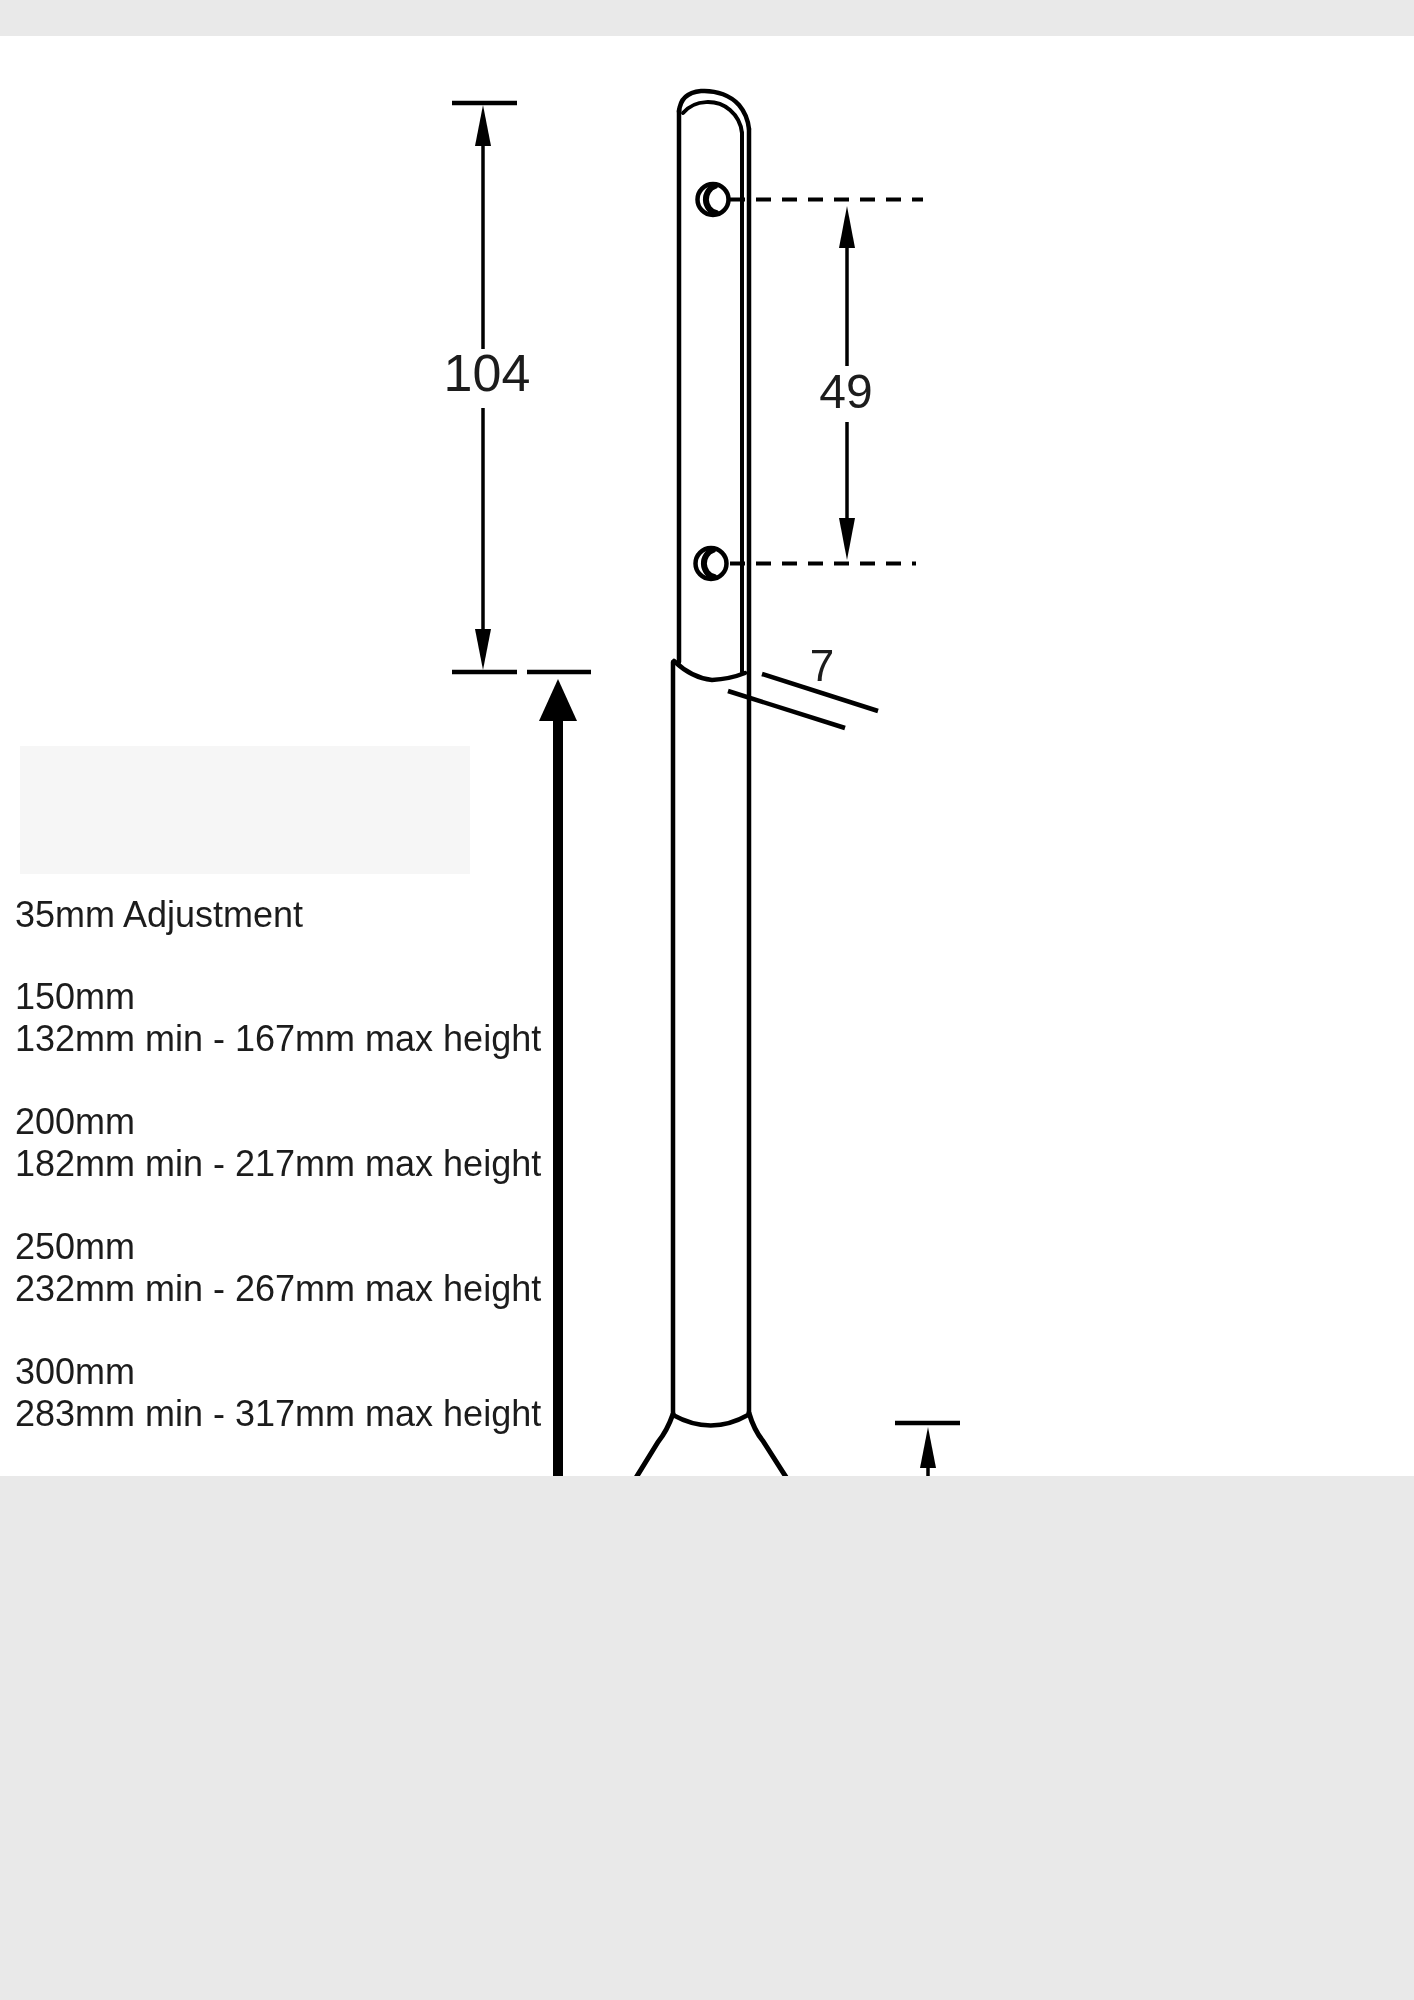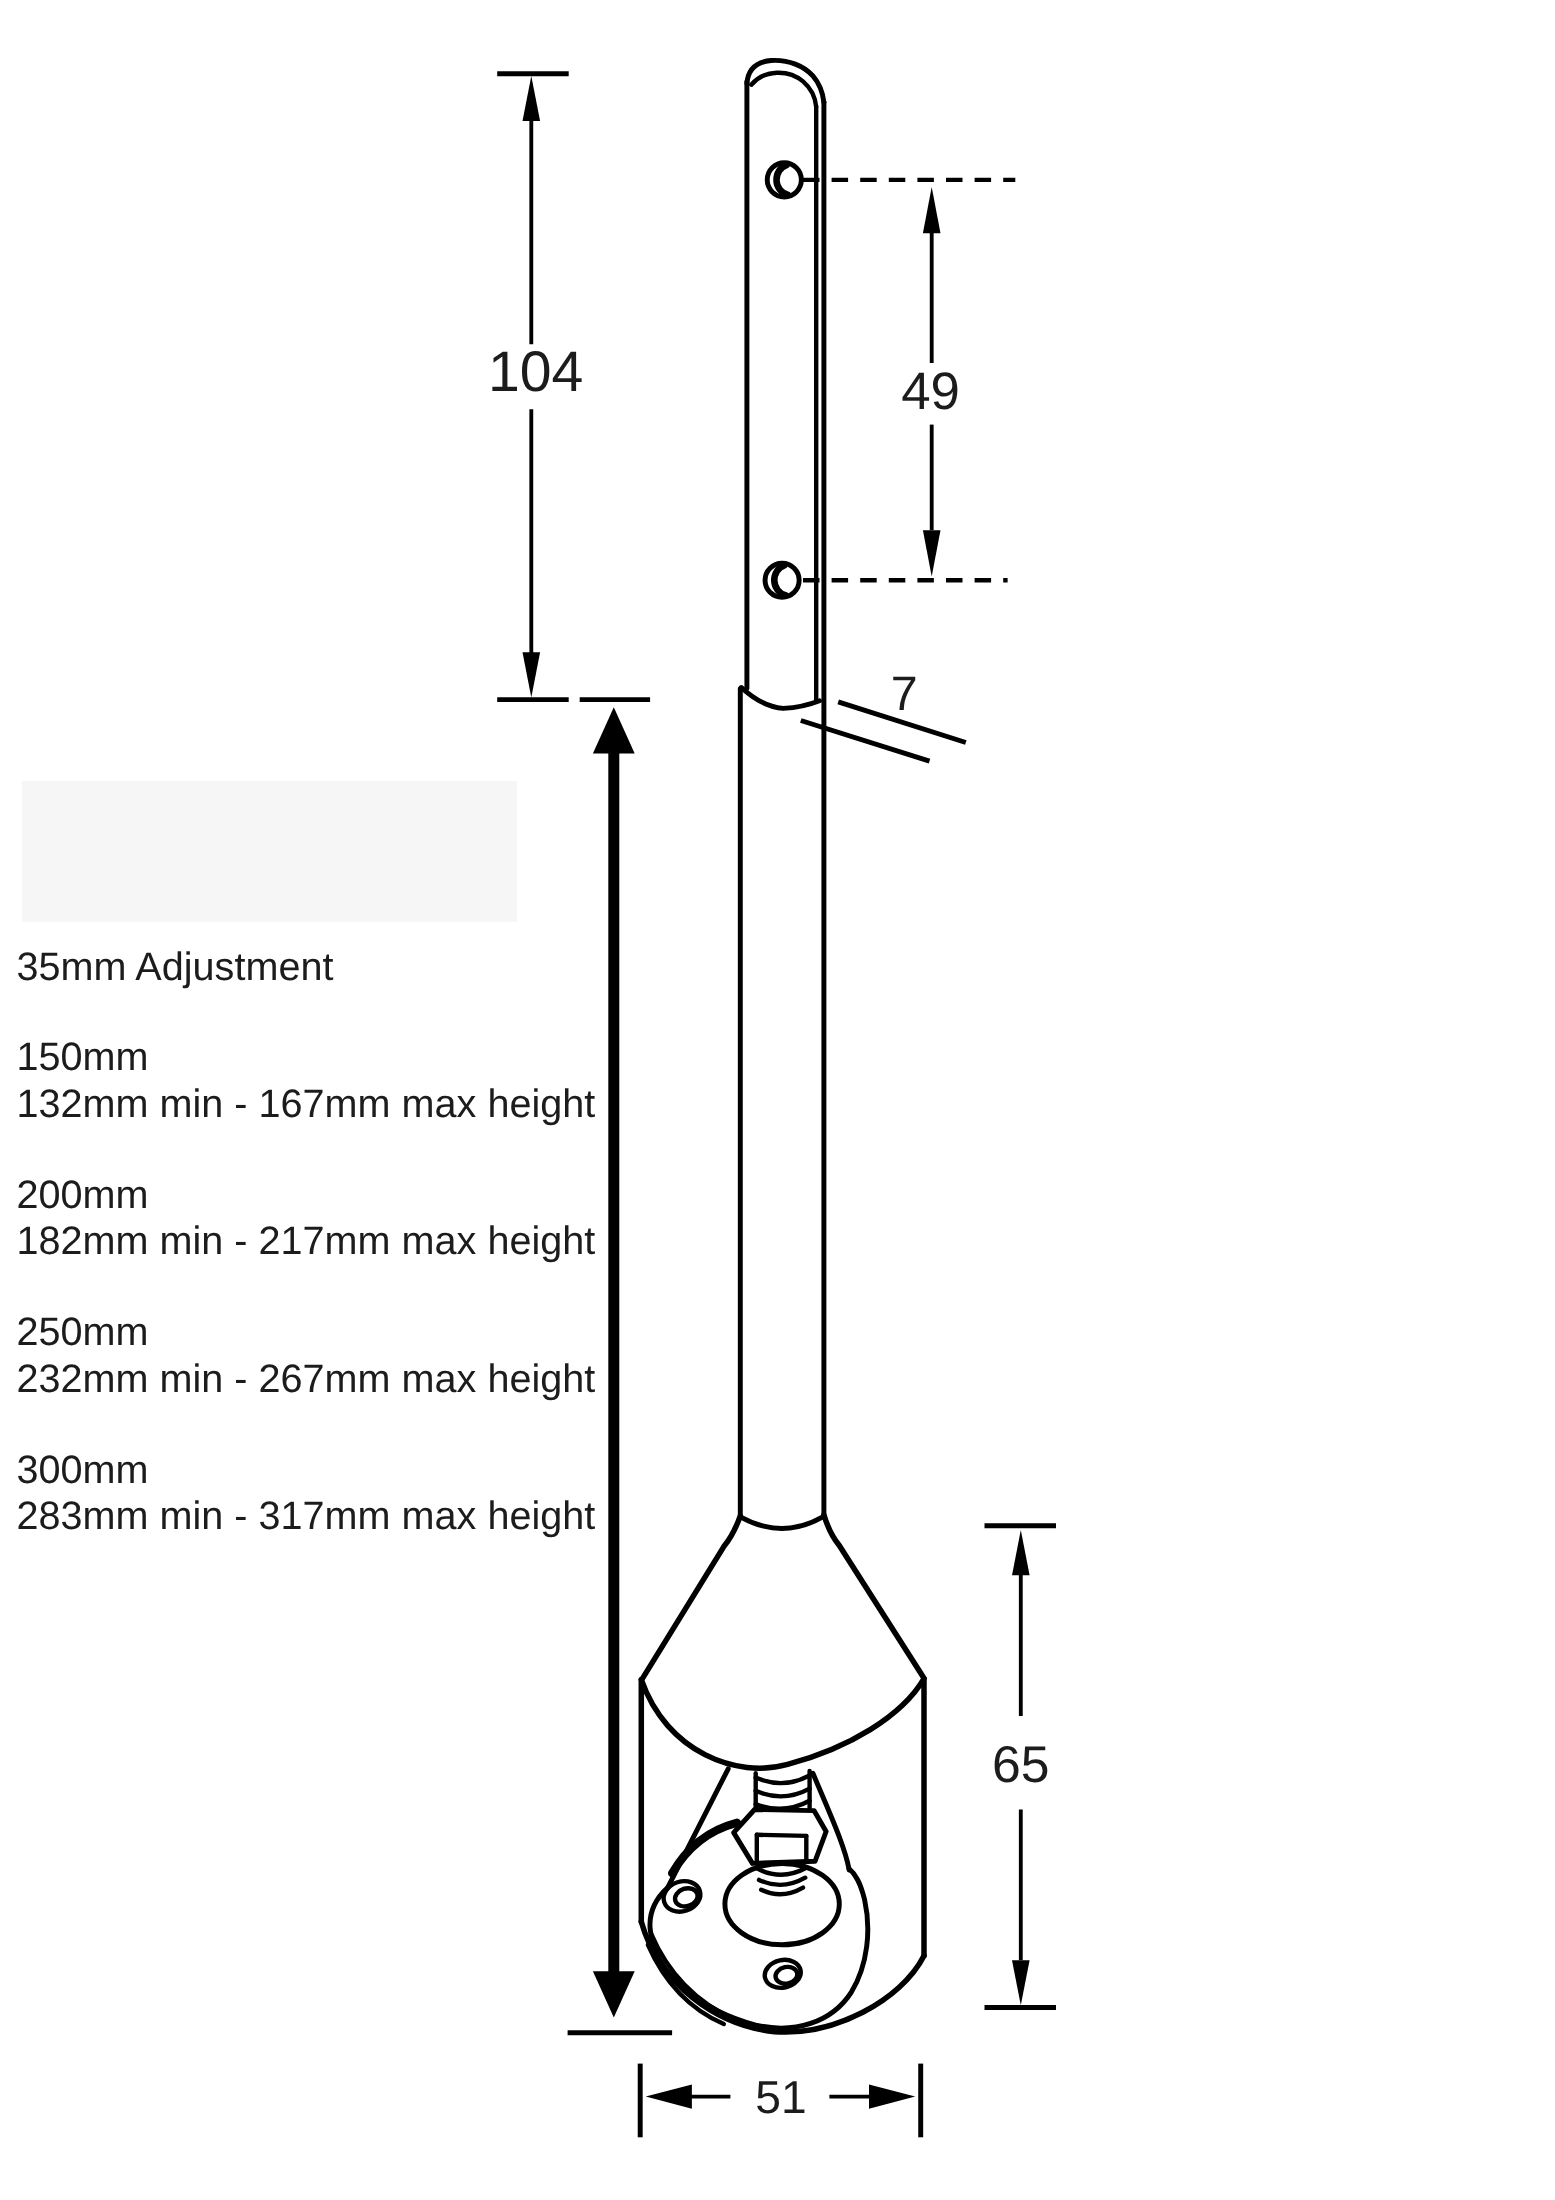--- a/index.html
+++ b/index.html
@@ -1,21 +1,22 @@
 <!DOCTYPE html>
 <html><head>
 <meta charset="utf-8">
 <style>
   html,body{margin:0;padding:0;background:#e9e9e9;}
   .canvas{
     position:relative;
-    width:1414px;height:2000px;
+    width:1414px;height:1440px;
     background:#ffffff;
     overflow:hidden;
     font-family:"Liberation Sans", sans-serif;
+    margin-top:36px;
   }
   svg{display:block;}
   .part{stroke:#000;fill:none;stroke-width:4.5;stroke-linecap:round;stroke-linejoin:round;}
   .part-thick{stroke:#000;fill:none;stroke-width:7.5;stroke-linecap:round;}
   .thin{stroke:#000;fill:none;stroke-width:4;stroke-linecap:round;}
   .dim{stroke:#000;fill:none;stroke-width:3.5;}
   .tick{stroke:#000;fill:none;stroke-width:4.5;}
   .dashes{stroke:#000;fill:none;stroke-width:4;stroke-dasharray:15 11;}
   .head{fill:#000;stroke:none;}
   .bigshaft{stroke:#000;stroke-width:10;fill:none;}

